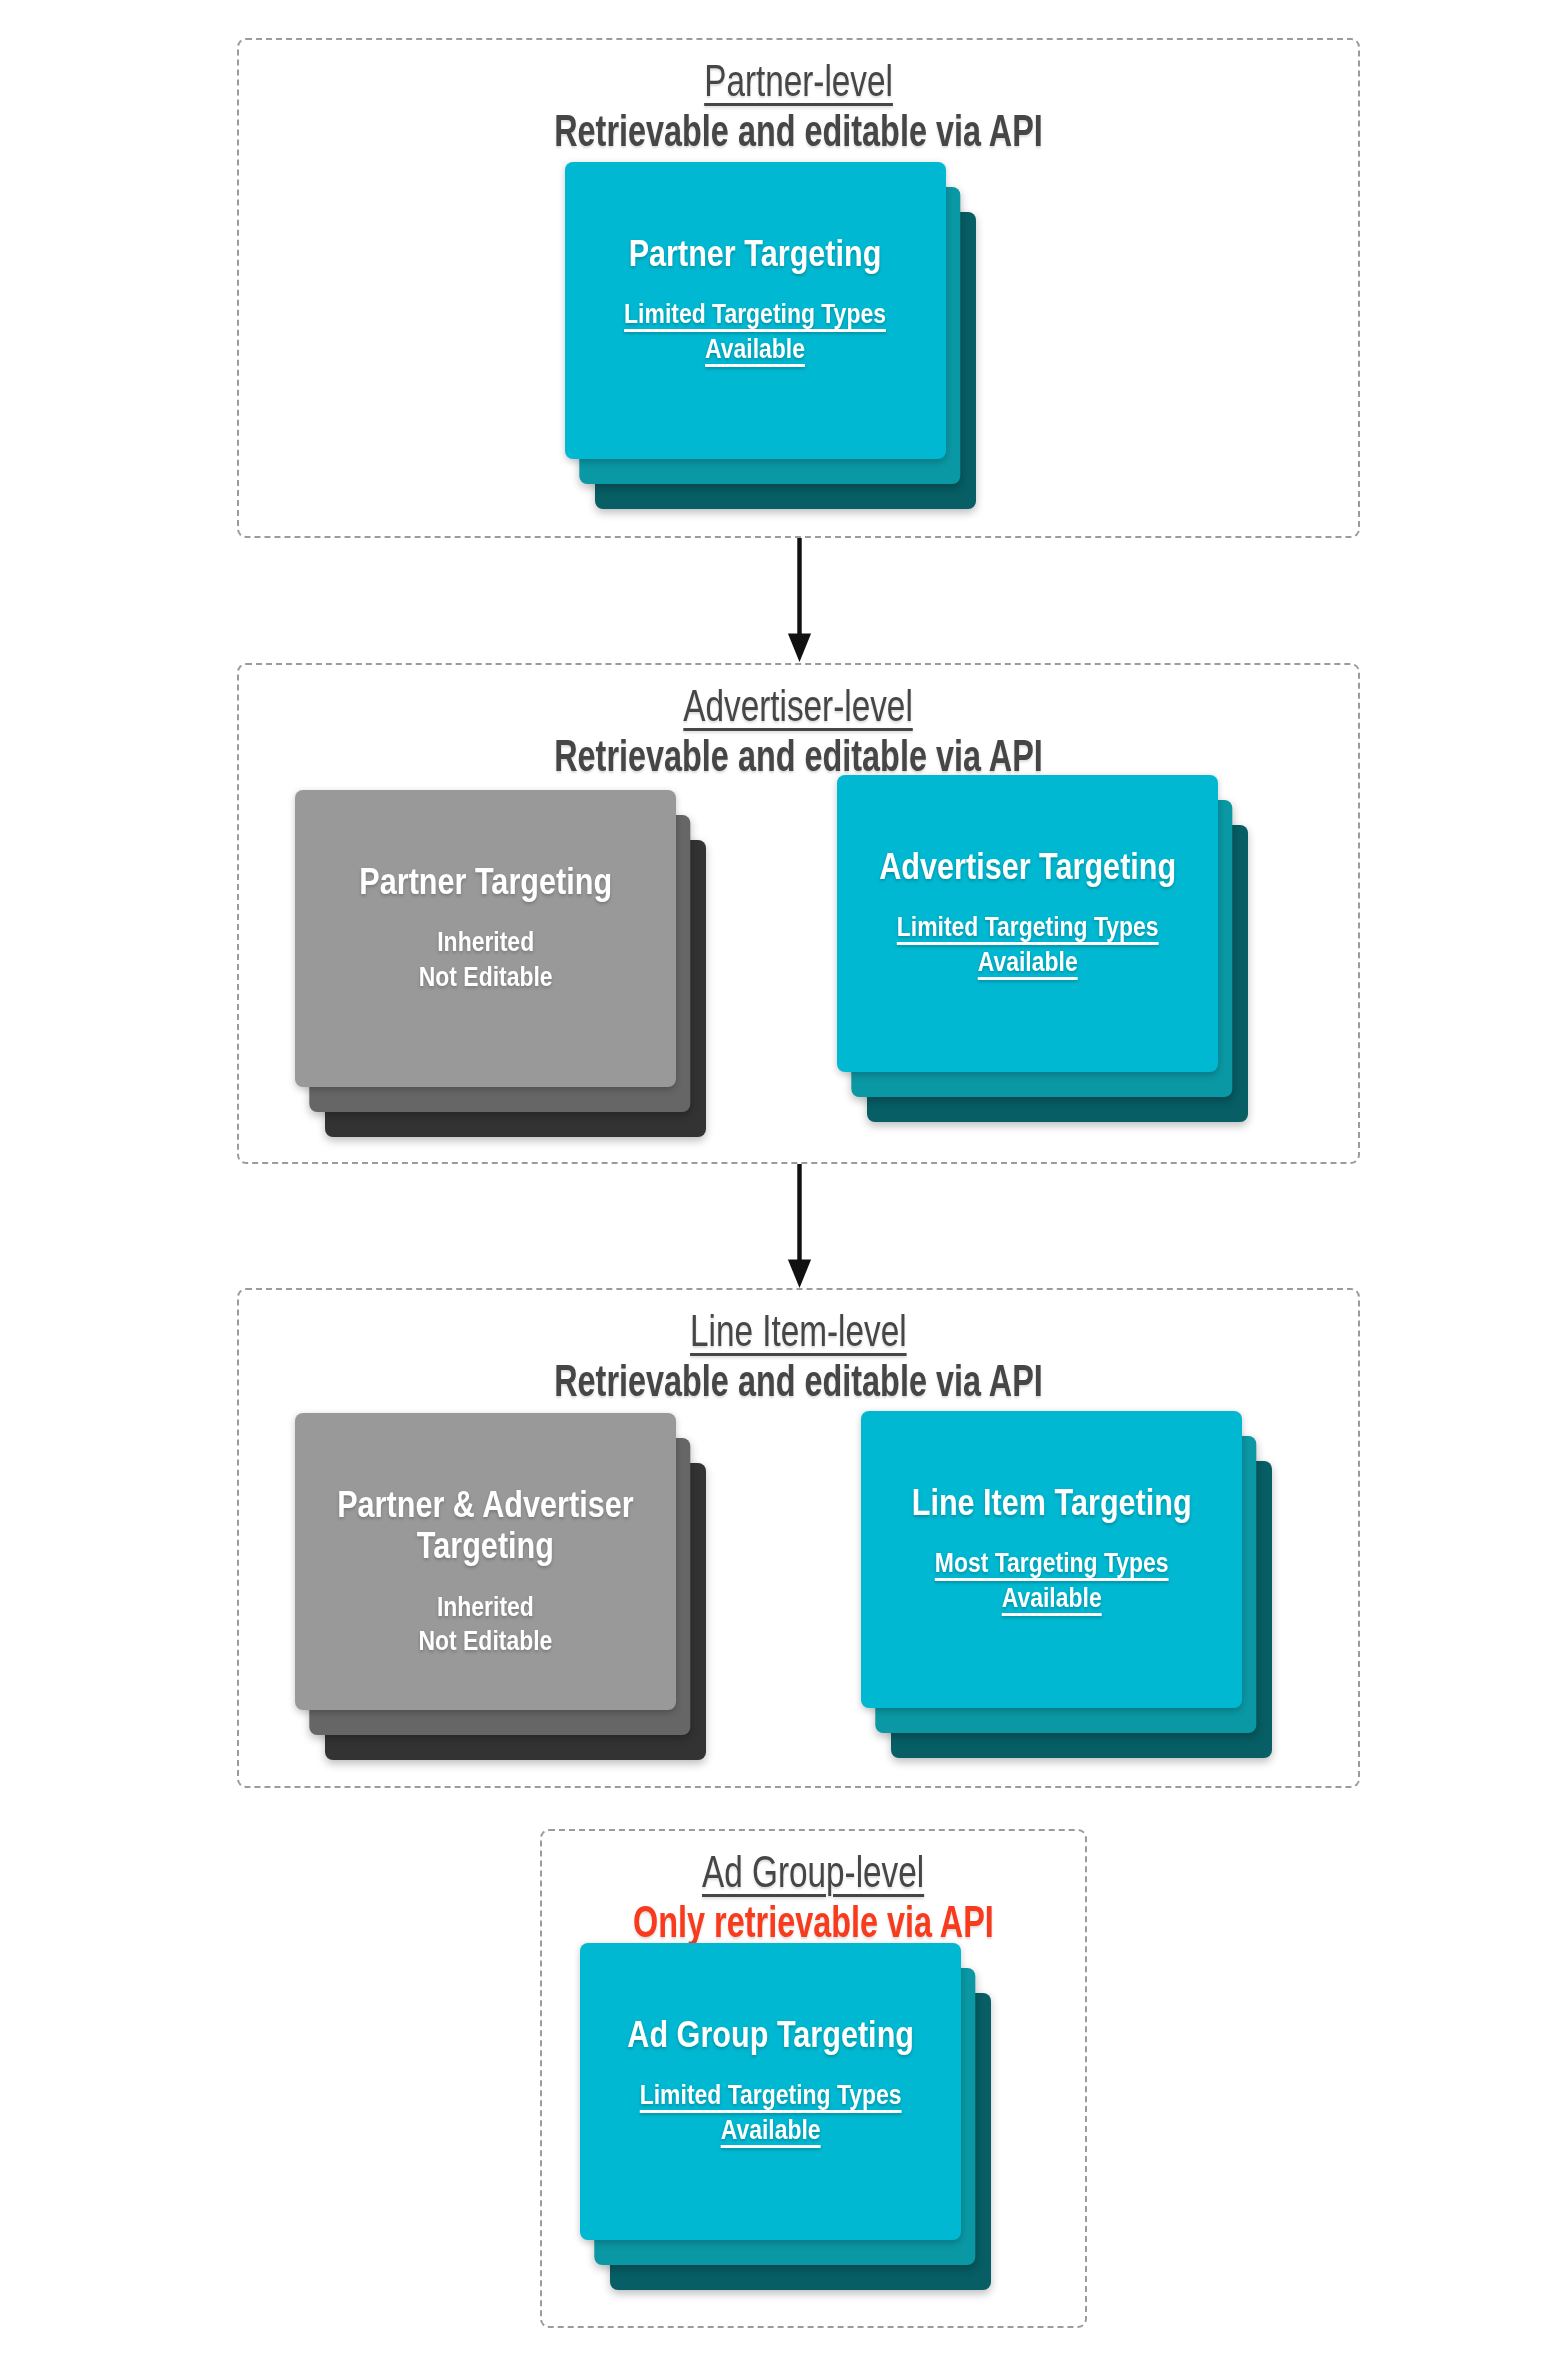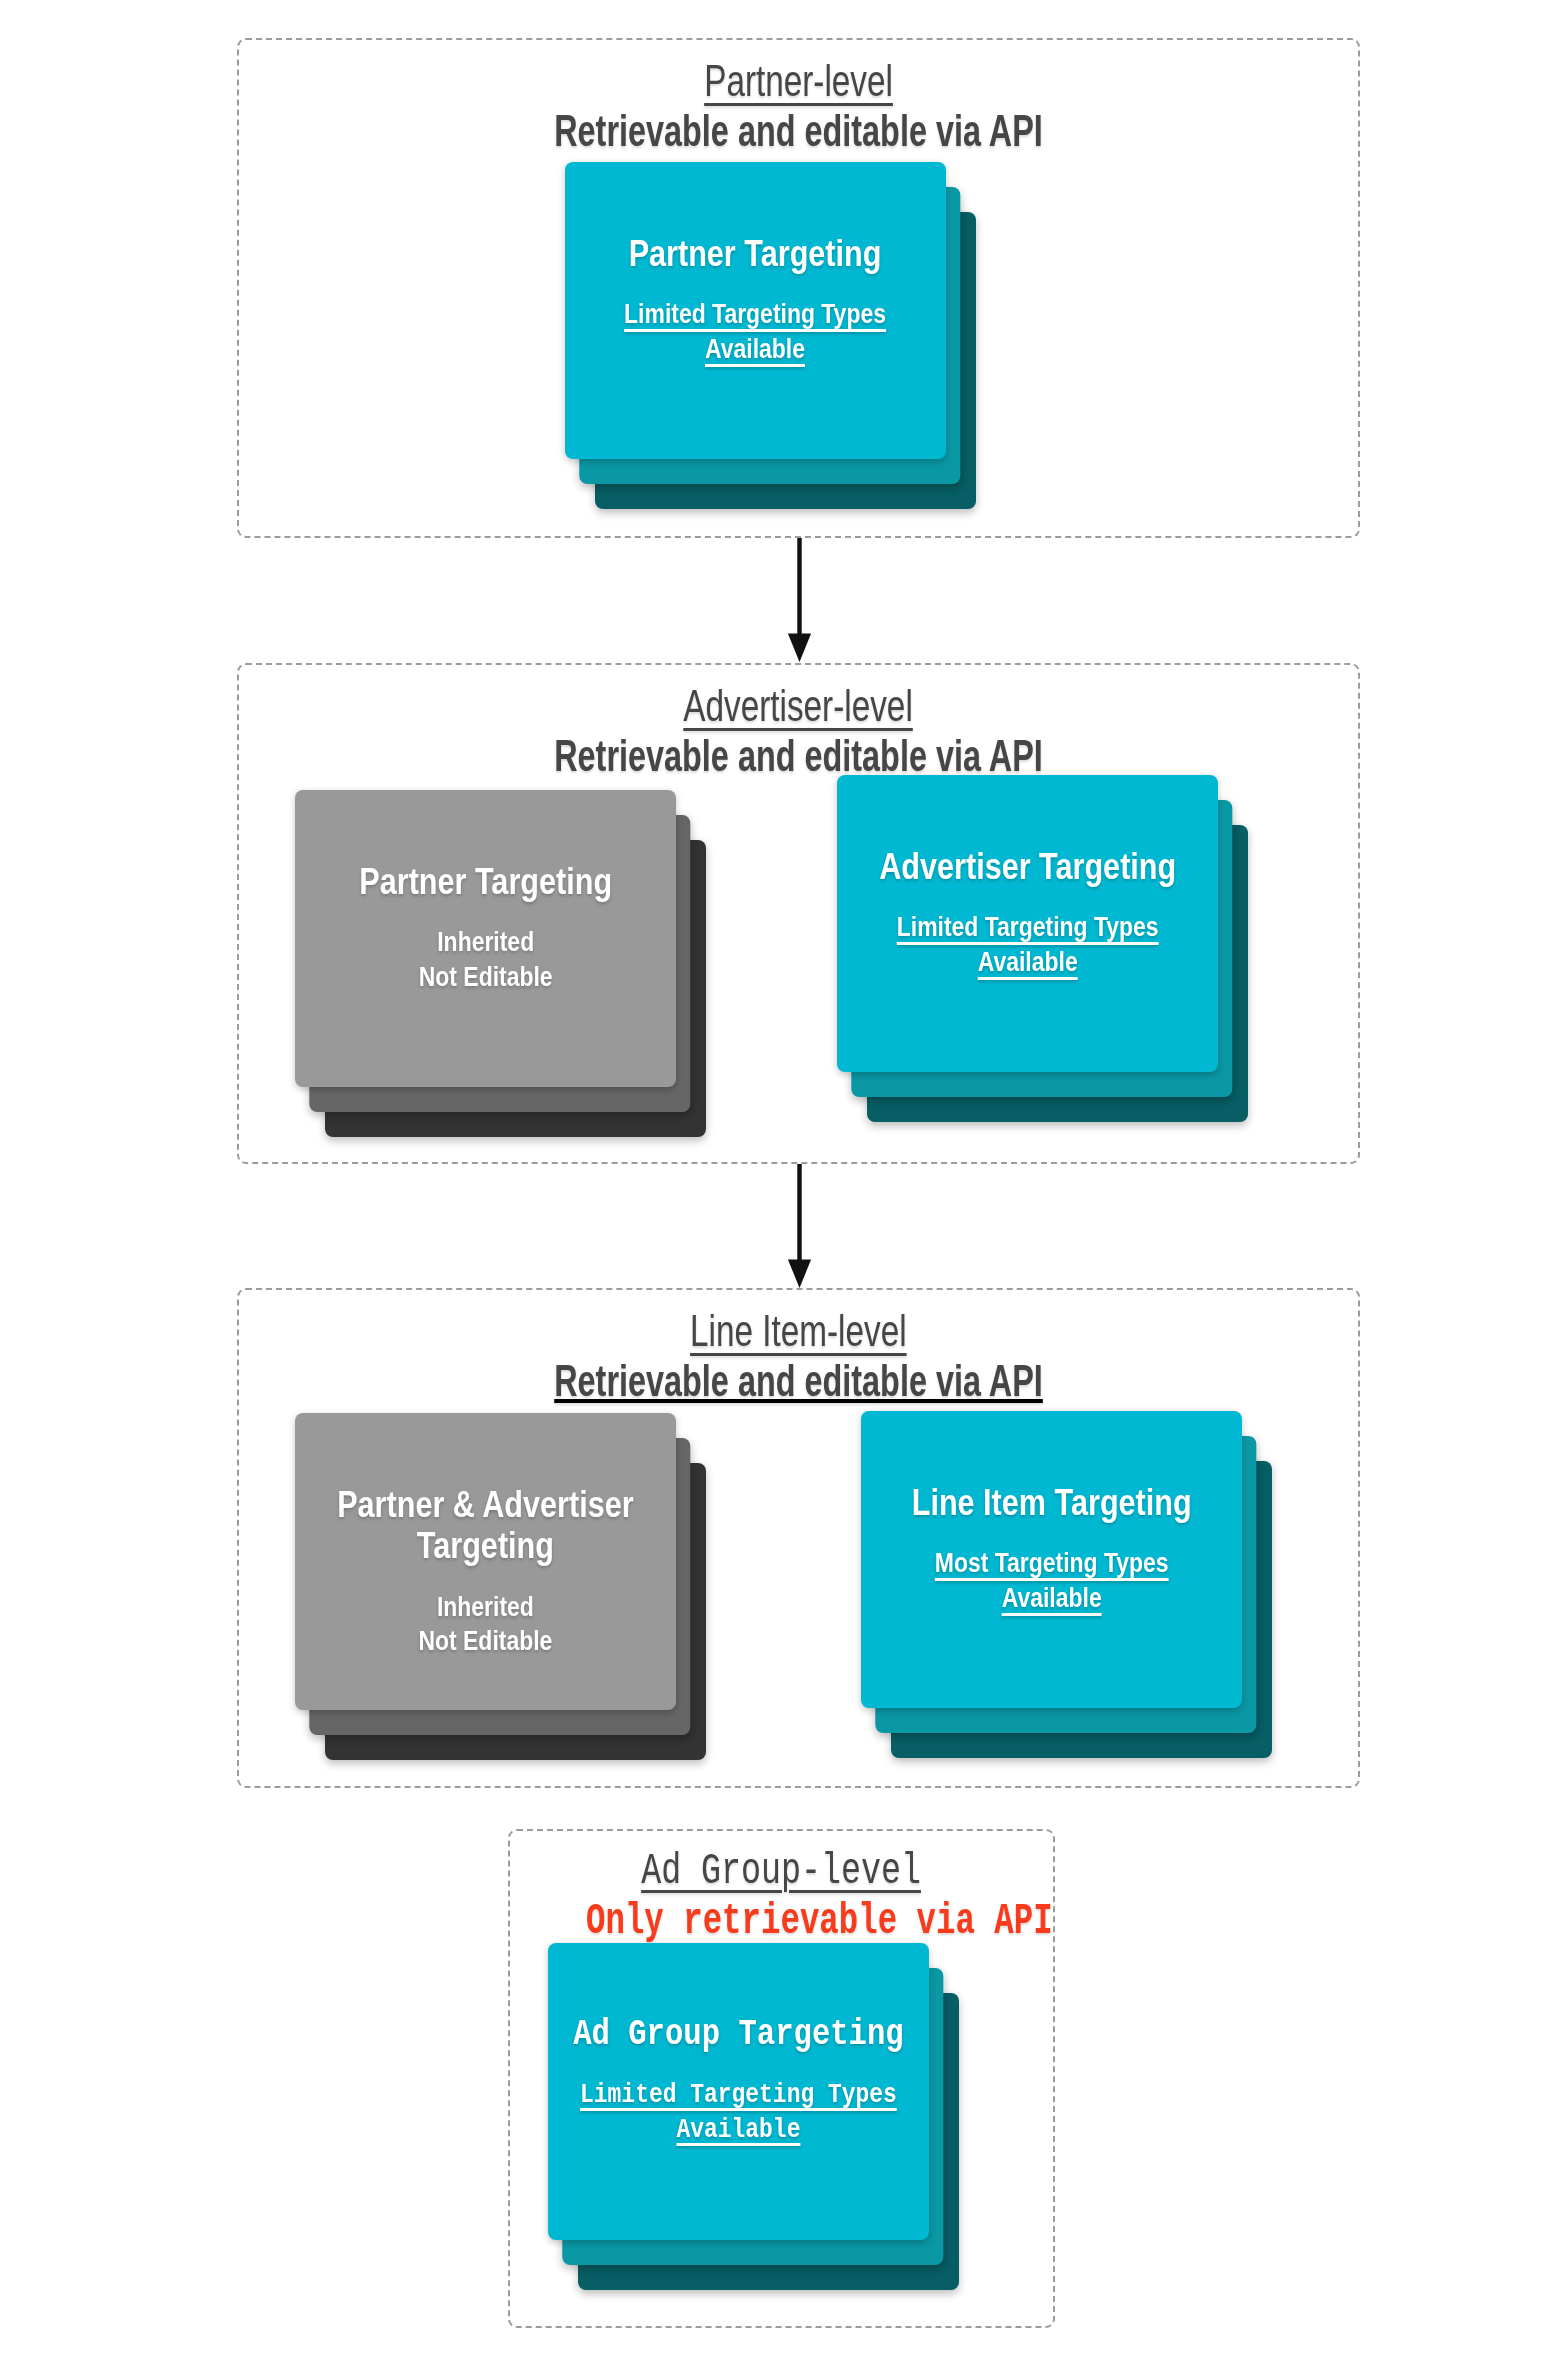--- a/index.html
+++ b/index.html
@@ -137,21 +137,21 @@
         </div>
       </div>
     </div>
   </div>
 
   <svg class="arrow" style="left:785px;top:1164px;" viewBox="0 0 32 139">
     <line x1="16" y1="0" x2="16" y2="110" stroke="var(--arrow)" stroke-width="5"></line>
     <polygon points="3,107 29,107 16,139" fill="var(--arrow)"></polygon>
   </svg>
 
-  <div class="level-box" style="left:237px;top:1288px;width:1123px;height:500px;text-decoration:underline;">
+  <div class="level-box" style="left:237px;top:1288px;width:1123px;height:500px;">
     <div class="level-header">
       <span class="level-title">Line Item-level</span>
       <span class="level-subtitle">Retrievable and editable via API</span>
     </div>
     <div class="stack gray tall-title" style="left:56px;top:123px;">
       <div class="layer l2"></div>
       <div class="layer l1"></div>
       <div class="card-front">
         <div class="card-inner">
           <div class="card-title">Partner &amp; Advertiser
@@ -167,21 +167,21 @@
       <div class="card-front">
         <div class="card-inner">
           <div class="card-title">Line Item Targeting</div>
           <div class="card-body underlined">Most Targeting Types
 Available</div>
         </div>
       </div>
     </div>
   </div>
 
-  <div class="level-box" style="left:508px;top:1829px;width:547px;height:499px;font-family:Liberation Mono, monospace;">
+  <div class="level-box" style="left:540px;top:1829px;width:547px;height:499px;">
     <div class="level-header">
       <span class="level-title">Ad Group-level</span>
       <span class="level-subtitle red">Only retrievable via API</span>
     </div>
     <div class="stack teal" style="left:38px;top:112px;border-radius:29px;">
       <div class="layer l2"></div>
       <div class="layer l1"></div>
       <div class="card-front">
         <div class="card-inner">
           <div class="card-title">Ad Group Targeting</div>

